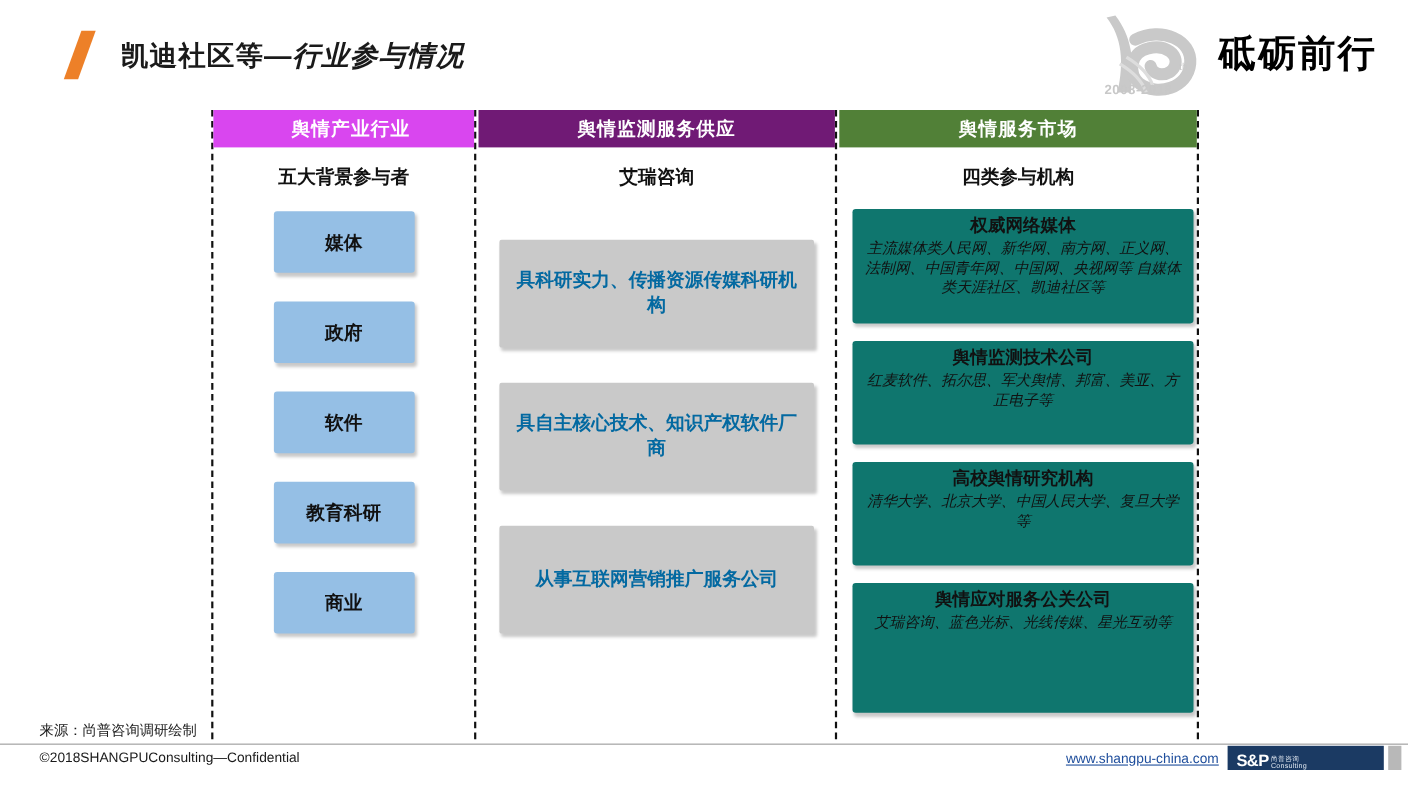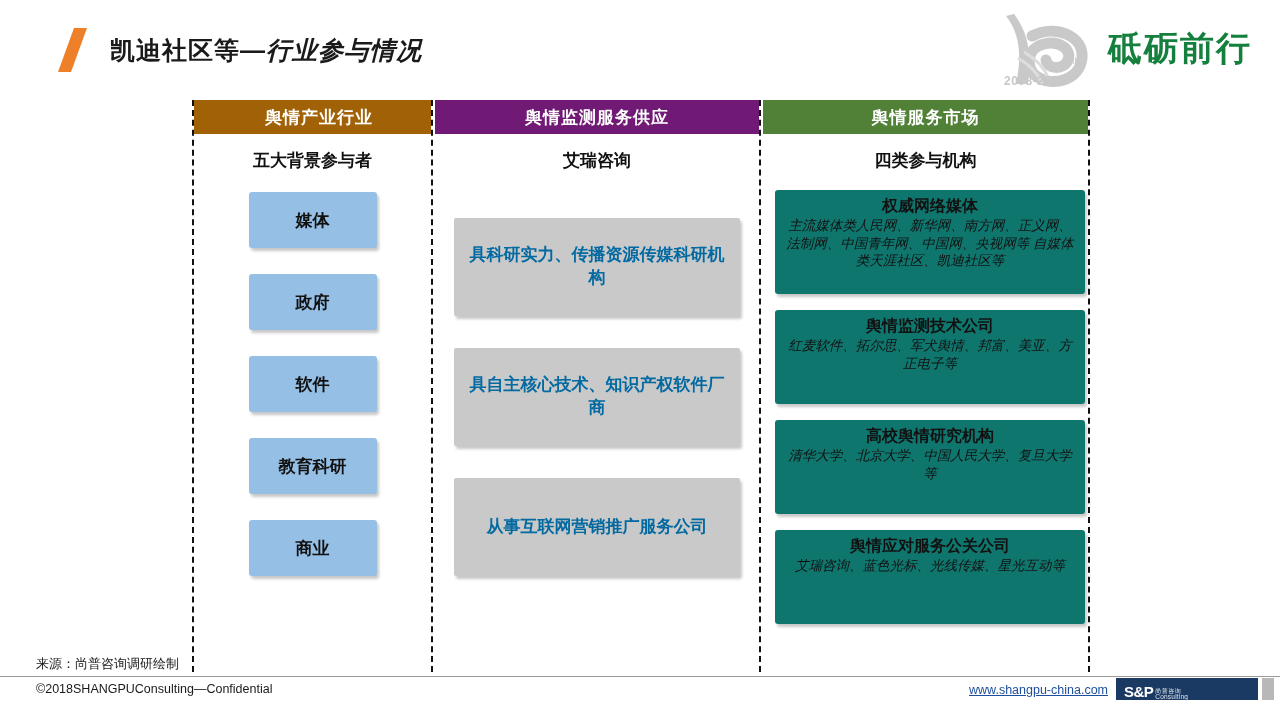--- a/index.html
+++ b/index.html
@@ -19,35 +19,35 @@
   }
   .title-text{font-size:25px;font-weight:bold;color:#1a1a1a;letter-spacing:1px;white-space:nowrap;}
   .title-text .ital{font-style:italic;}
 
   
   .watermark{position:absolute;right:28px;top:6px;display:flex;align-items:center;gap:6px;opacity:1;}
   .wm-mark{position:relative;width:104px;height:86px;}
   .wm-mark svg{position:absolute;left:0;top:0;}
   .wm-years{position:absolute;left:6px;bottom:4px;font-size:12px;font-weight:bold;color:#C8C8C8;letter-spacing:0.5px;}
   .wm-th{position:absolute;left:74px;bottom:26px;font-size:9px;color:#C8C8C8;}
-  .wm-text{font-size:34px;font-weight:bold;color:#15803d;letter-spacing:2px;}
+  .wm-text{font-size:34px;font-weight:bold;color:#000000;letter-spacing:2px;}
 
   
   .matrix{position:absolute;left:192px;top:100px;width:898px;height:572px;}
 
   .col{position:absolute;top:0;height:572px;box-sizing:border-box;}
   .col.c1{left:0;width:241px;border-left:2px dashed #111;border-right:2px dashed #111;}
   .col.c2{left:243px;width:326px;border-right:2px dashed #111;}
   .col.c3{left:571px;width:327px;border-right:2px dashed #111;}
 
   .col-head{
     height:34px;display:flex;align-items:center;justify-content:center;
     color:#fff;font-size:17px;font-weight:bold;letter-spacing:1px;
   }
-  .c1 .col-head{background:#a16207;padding-left:13px;}
+  .c1 .col-head{background:#d946ef;padding-left:13px;}
   .c2 .col-head{background:#701a75;}
   .c3 .col-head{background:#518037;}
 
   .col-sub{
     height:52px;display:flex;align-items:center;justify-content:center;
     font-size:17px;font-weight:bold;color:#111;
   }
 
   .col-body{padding:0 12px;box-sizing:border-box;}
 
@@ -78,21 +78,21 @@
     background:#0f766e;border-radius:3px;
     padding:6px 9px 8px 9px;box-sizing:border-box;text-align:center;
     box-shadow:2px 3px 3px rgba(0,0,0,0.22);
   }
   .nbox .nb-title{font-size:16px;font-weight:bold;color:#111;line-height:1.25;}
   .nbox .nb-body{font-size:13.5px;font-style:italic;color:#111;line-height:1.3;margin-top:1px;}
   .c3 .col-body{padding-top:4px;}
   .nbox.b1{height:104px;}
   .nbox.b2{height:94px;}
   .nbox.b3{height:94px;}
-  .nbox.b4{height:94px;}
+  .nbox.b4{height:118px;}
 
   
   .source-note{
     position:absolute;left:36px;top:655px;font-size:13px;color:#1a1a1a;white-space:nowrap;
   }
   .foot-rule{position:absolute;left:0;top:676px;width:1280px;height:1px;background:#9a9a9a;}
   .copyright{position:absolute;left:36px;top:682px;font-size:12.5px;color:#1a1a1a;white-space:nowrap;}
   .site-link{
     position:absolute;right:172px;top:683px;font-size:12.5px;color:#1F4E9C;
     text-decoration:underline;white-space:nowrap;

